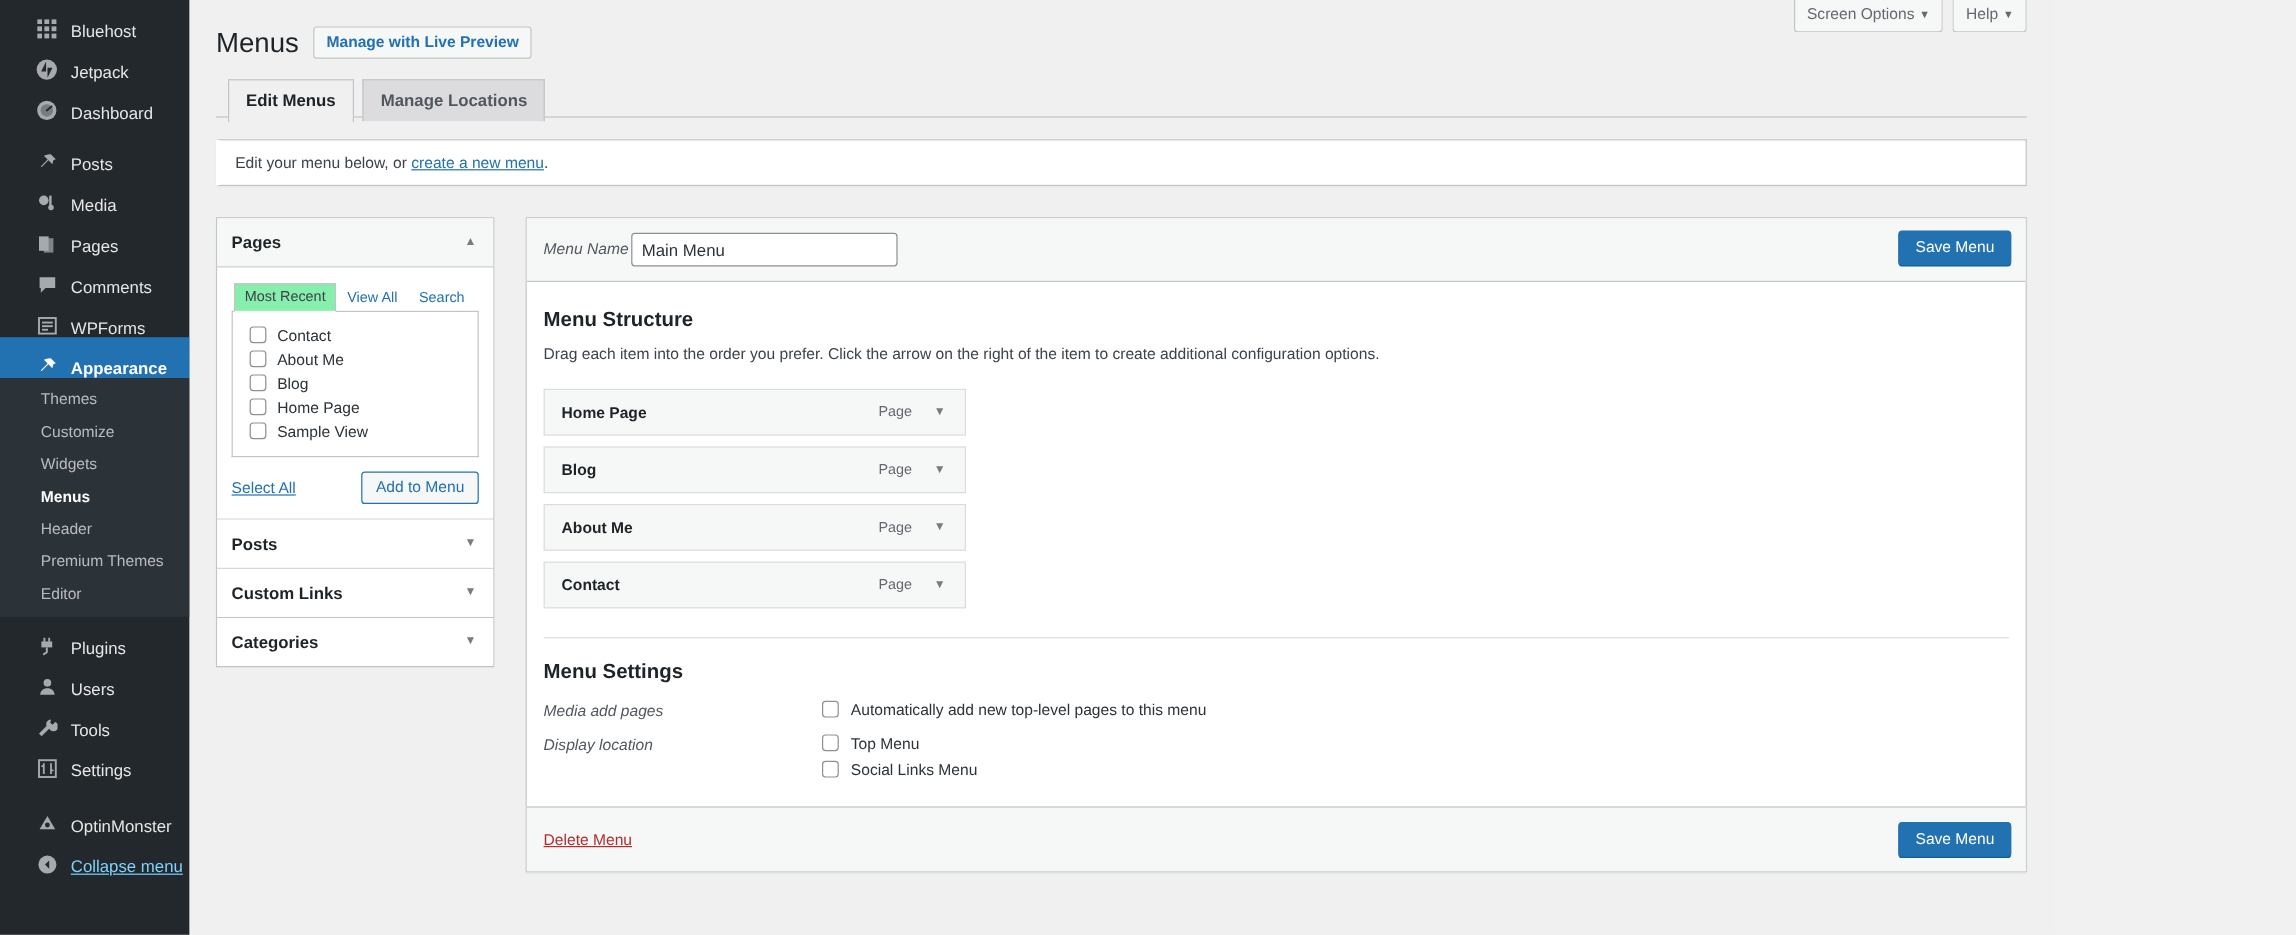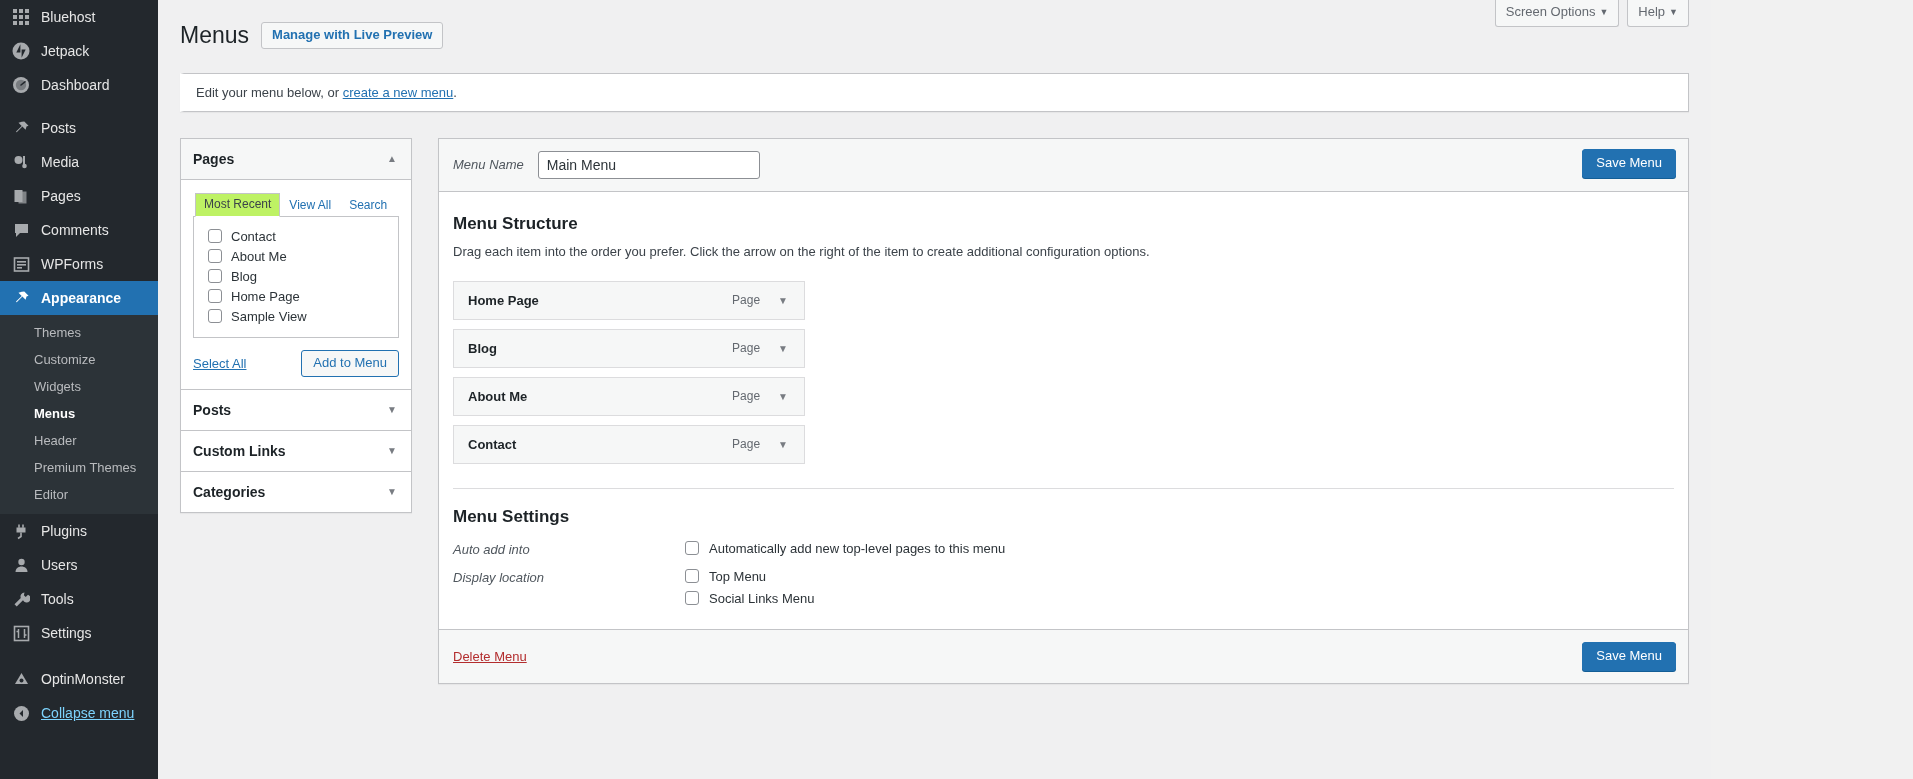--- a/index.html
+++ b/index.html
@@ -15,23 +15,23 @@
   }
 
   
   #adminmenu {
     position: absolute; top: 0; left: 0;
     width: 158px; height: 779px;
     background: #23282d;
     color: #e6e6e6;
   }
   .menu-top {
-    display: flex; align-items: center;
+    display: flex; align-items: flex-end;
     height: 34px;
-    padding: 0 0 0 10px;
+    padding: 0 0 0 28px;
     font-size: 14px;
     color: #e6e6e6;
     cursor: pointer;
     position: relative;
   }
   .menu-top .mi {
     width: 22px; height: 20px;
     margin-right: 9px;
     display: inline-flex; align-items: center; justify-content: center;
     flex: 0 0 22px;
@@ -195,21 +195,21 @@
     font-size: 12px;
     color: #2271b1;
     padding: 3px 8px 4px;
     cursor: pointer;
     border: 1px solid transparent;
     border-bottom: none;
     line-height: 15px;
     position: relative; top: 1px;
   }
   .ptab.active {
-    background: #bef264;
+    background: #86efac;
     border-color: #c3c4c7;
     border-bottom: 1px solid #fff;
     color: #3c434a;
     margin-top: 24px;
   }
   .tab-panel {
     border: 1px solid #c3c4c7;
     border-top: none;
     padding: 10px 10px 10px 10px;
     background: #fff;
@@ -250,21 +250,21 @@
     display: flex; align-items: center;
     background: #f6f7f7;
     border-bottom: 1px solid #c3c4c7;
     padding: 12px 12px 12px 14px;
     position: relative;
   }
   .menu-name-label {
     font-style: italic;
     font-size: 13px;
     color: #50575e;
-    margin-right: 14px;
+    margin-right: 2px;
   }
   .menu-name-input {
     width: 222px;
     border: 1px solid #8c8f94;
     border-radius: 3px;
     padding: 4px 8px;
     font-size: 14px;
     color: #2c3338;
     background: #fff;
     font-family: "Liberation Sans", sans-serif;
@@ -514,20 +514,24 @@
     </div>
   </div>
 
   <div class="wrap">
 
     <div class="page-title-row">
       <h1 class="page-title">Menus</h1>
       <button class="page-title-action">Manage with Live Preview</button>
     </div>
 
+    <div class="nav-tab-wrapper">
+      <span class="nav-tab active">Edit Menus</span>
+      <span class="nav-tab">Manage Locations</span>
+    </div>
 
     <div class="notice">
       <p><span>Edit your menu below, or </span><a href="#">create a new menu</a><span>.</span></p>
     </div>
 
     <div class="menu-edit-cols">
 
       <div id="menu-management-liquid">
         <div class="accordion">
 
@@ -630,21 +634,21 @@
             <div class="menu-item">
               <span class="menu-item-title">Contact</span>
               <span class="menu-item-type">Page</span>
               <span class="menu-item-caret">▼</span>
             </div>
 
             <div class="menu-settings-wrap">
               <h3 class="settings-h">Menu Settings</h3>
 
               <div class="setting-row">
-                <div class="setting-label">Auto add into</div>
+                <div class="setting-label">Media add pages</div>
                 <div class="setting-field">
                   <div class="setting-check">
                     <span class="cbox"></span>
                     <span>Automatically add new top-level pages to this menu</span>
                   </div>
                 </div>
               </div>
 
               <div class="setting-row">
                 <div class="setting-label">Display location</div>

